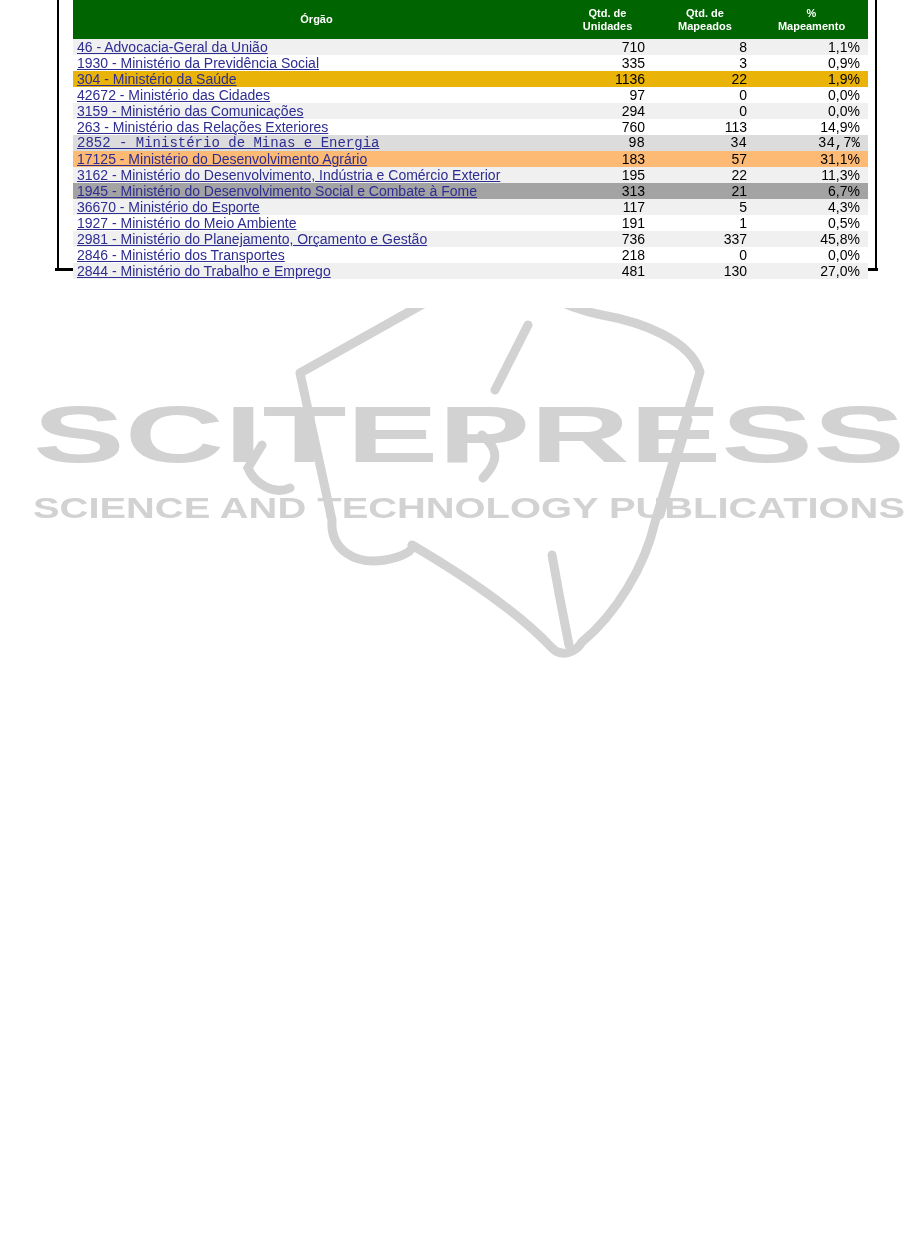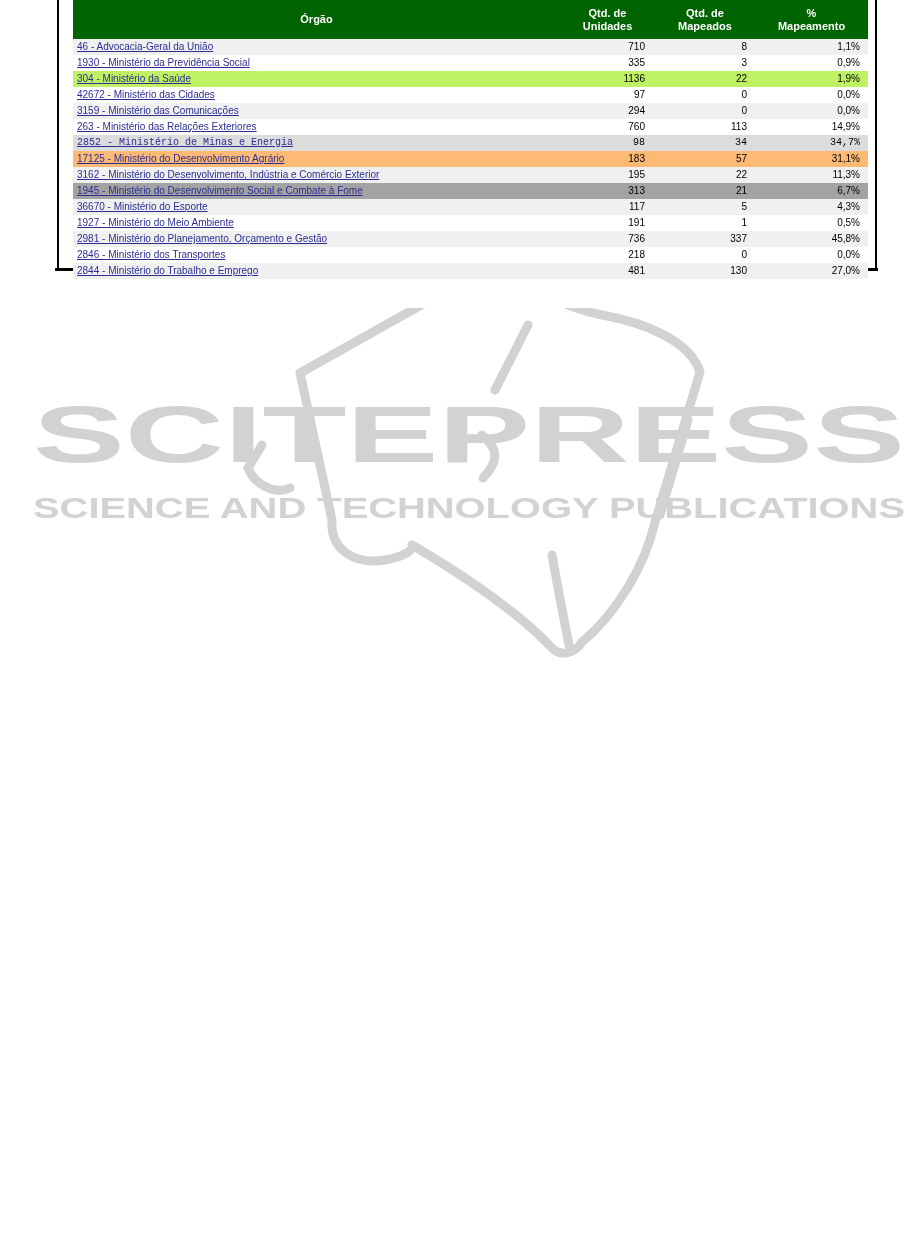--- a/index.html
+++ b/index.html
@@ -24,21 +24,21 @@
   }
   table { width:795px; border-collapse:collapse; table-layout:fixed; }
   thead th {
     background:var(--header-bg,#006400);
     color:var(--header-text,#ffffff);
     font-size:11px; font-weight:bold; text-align:center;
     height:39px; vertical-align:middle; line-height:13px; padding:0;
   }
   tbody tr { height:16px; }
   tbody td {
-    font-size:10px; color:#000; padding:0; vertical-align:middle;
+    font-size:14px; color:#000; padding:0; vertical-align:middle;
     white-space:nowrap; overflow:hidden; line-height:16px;
   }
   td.c-org { text-align:left; padding-left:4px; }
   td.c-num { text-align:right; padding-right:10px; }
   td.c-map { text-align:right; padding-right:8px; }
   td.c-pct { text-align:right; padding-right:8px; }
   a.org-link { color:var(--link-color,#2d2d92); text-decoration:underline; cursor:pointer; }
 </style>
 </head>
 <body>
@@ -103,21 +103,21 @@
           <td class="c-num">710</td>
           <td class="c-map">8</td>
           <td class="c-pct">1,1%</td>
         </tr>
         <tr style="background: rgb(255, 255, 255);">
           <td class="c-org"><a class="org-link">1930 - Ministério da Previdência Social</a></td>
           <td class="c-num">335</td>
           <td class="c-map">3</td>
           <td class="c-pct">0,9%</td>
         </tr>
-        <tr style="background: #bef264;">
+        <tr style="background: #eab308;">
           <td class="c-org"><a class="org-link">304 - Ministério da Saúde</a></td>
           <td class="c-num">1136</td>
           <td class="c-map">22</td>
           <td class="c-pct">1,9%</td>
         </tr>
         <tr style="background: rgb(255, 255, 255);">
           <td class="c-org"><a class="org-link">42672 - Ministério das Cidades</a></td>
           <td class="c-num">97</td>
           <td class="c-map">0</td>
           <td class="c-pct">0,0%</td>

